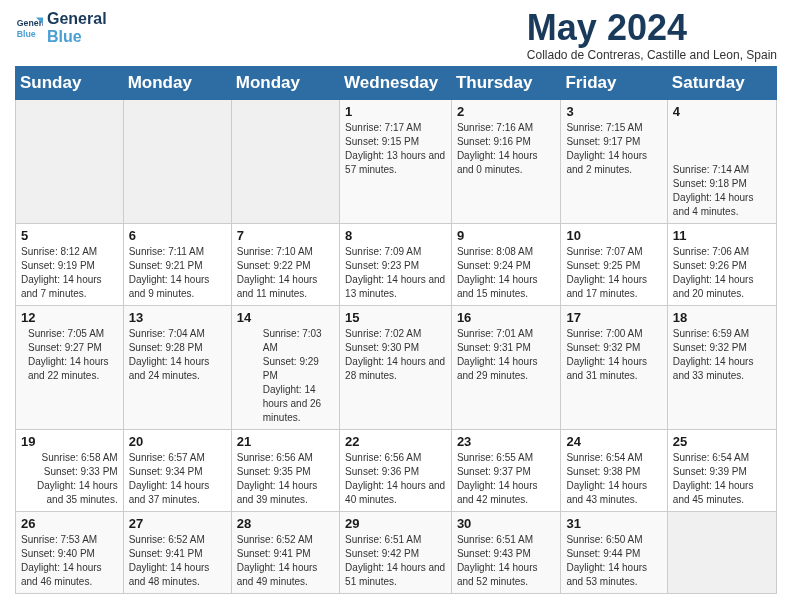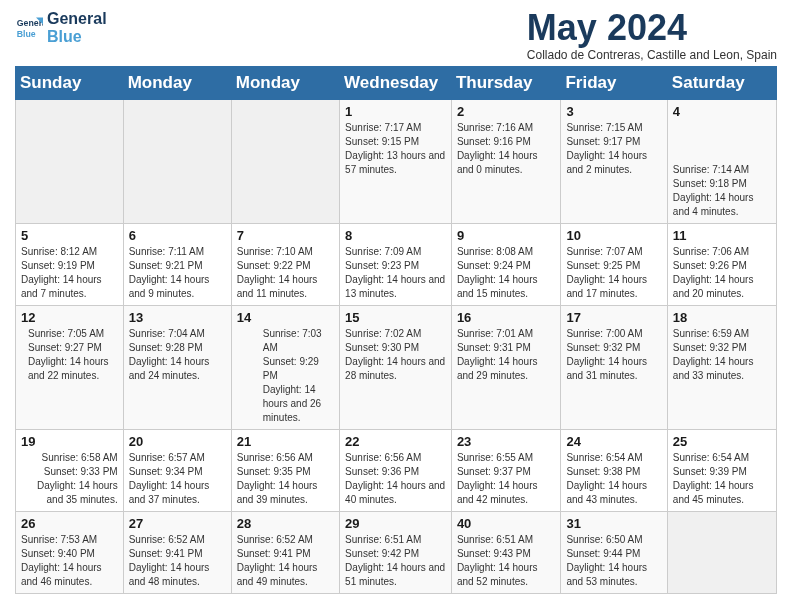--- a/index.html
+++ b/index.html
@@ -301,21 +301,21 @@
 Sunset: 9:41 PM
 Daylight: 14 hours and 49 minutes.</div>
         </td>
         <td>
           <span class="day-num">29</span>
           <div class="day-info" style="white-space: pre-line;">Sunrise: 6:51 AM
 Sunset: 9:42 PM
 Daylight: 14 hours and 51 minutes.</div>
         </td>
         <td>
-          <span class="day-num">40</span>
+          <span class="day-num">30</span>
           <div class="day-info" style="white-space: pre-line;">Sunrise: 6:51 AM
 Sunset: 9:43 PM
 Daylight: 14 hours and 52 minutes.</div>
         </td>
         <td>
           <span class="day-num">31</span>
           <div class="day-info" style="white-space: pre-line;">Sunrise: 6:50 AM
 Sunset: 9:44 PM
 Daylight: 14 hours and 53 minutes.</div>
         </td>

